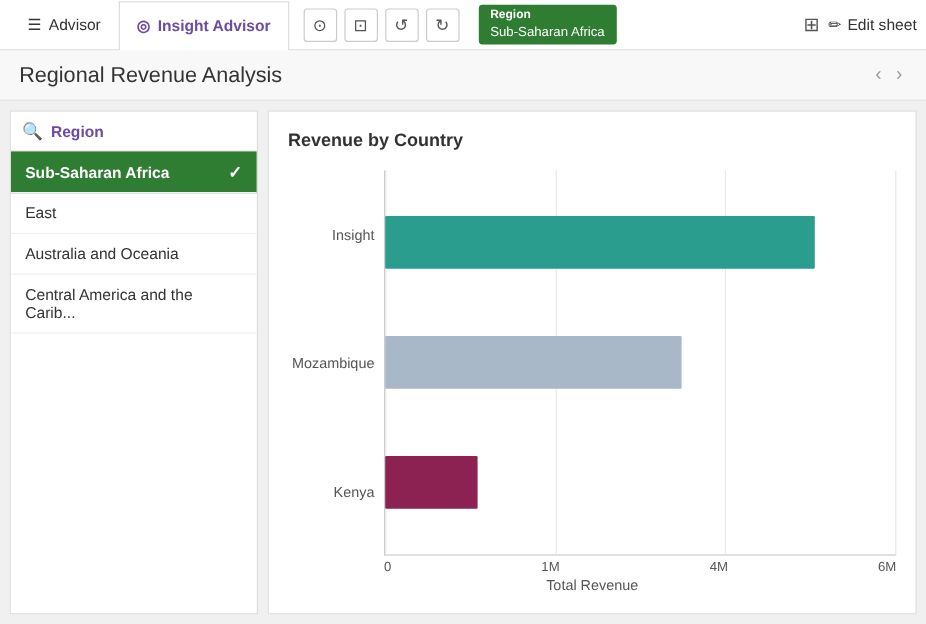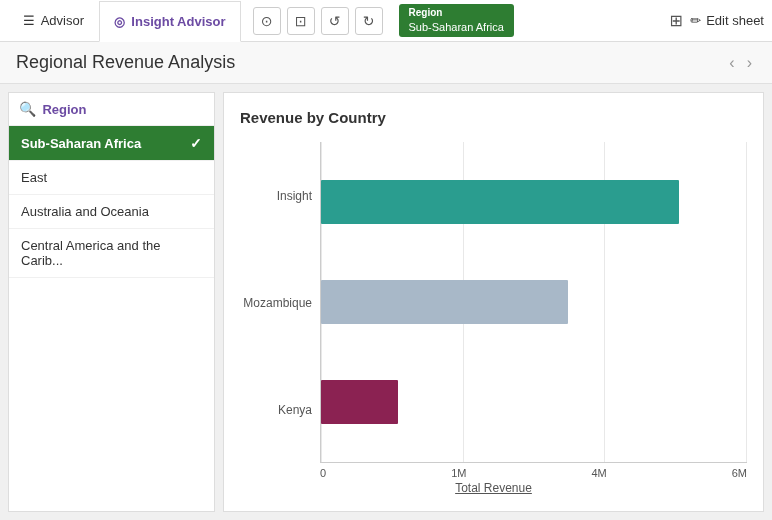--- a/index.html
+++ b/index.html
@@ -251,21 +251,20 @@
     .x-label {
       font-size: 11px;
       color: #555;
       text-align: center;
     }
     .x-axis-title {
       text-align: center;
       font-size: 12px;
       color: #555;
       margin-top: 2px;
-      text-decoration: underline;
     }
   </style>
 </head>
 <body>
 
 <div class="top-nav">
   <div class="nav-tab nav-tab-assets">
     <span>☰</span>
     <span>Advisor</span>
   </div>

